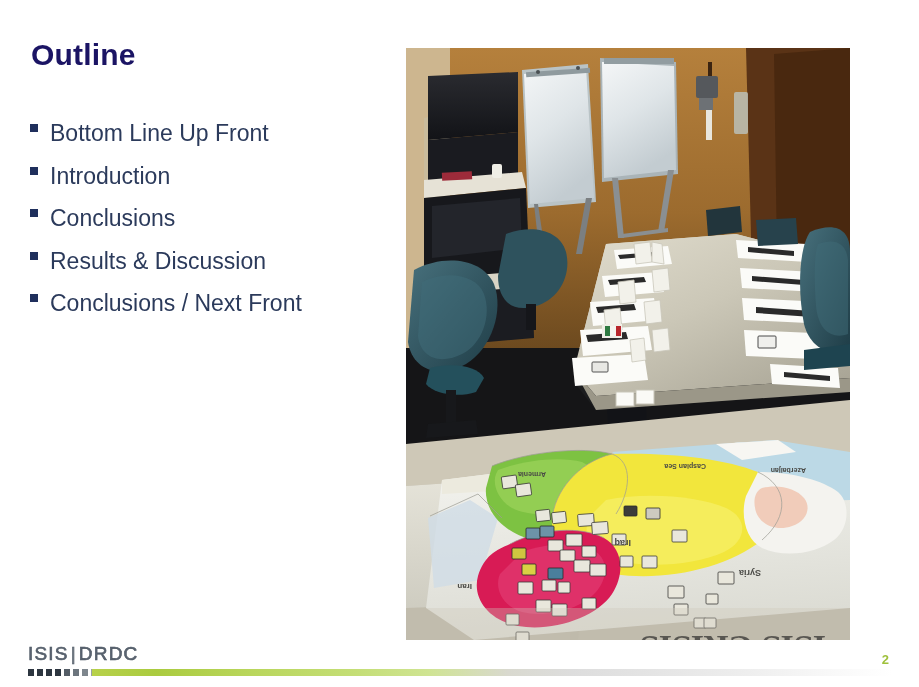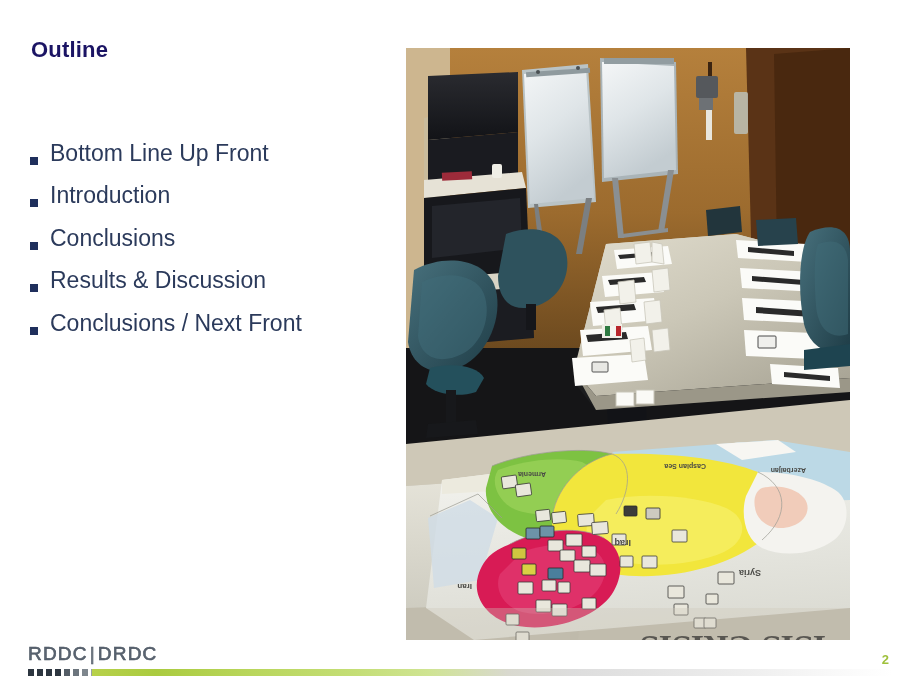--- a/index.html
+++ b/index.html
@@ -8,30 +8,30 @@
     background:#ffffff;
     font-family:"Liberation Sans", sans-serif;
     overflow:hidden;
     position:relative;
   }
   .slide{position:absolute;inset:0;background:#fff;}
 
   
   .title{
     position:absolute;left:31px;top:38px;
-    font-size:22px;font-weight:bold;
+    font-size:30px;font-weight:bold;
     color:#1b1464;
     letter-spacing:0.2px;
     line-height:1.1;
   }
 
   
   .bullets{position:absolute;left:30px;top:122px;width:360px;}
   .bullet-row{
-    display:flex;align-items:flex-end;
+    display:flex;align-items:flex-start;
     height:42.5px;
   }
   .bullet-marker{
     width:8px;height:8px;
     background:#1f2f5c;
     box-shadow:0 0 0 1px rgba(255,255,255,.6);
     flex:0 0 auto;margin-right:12px;margin-top:2px;
   }
   .bullet-text{
     font-size:23px;
@@ -372,21 +372,21 @@
       </g>
 
       <rect x="0" y="0" width="444" height="592" fill="none"></rect>
       <rect x="0" y="0" width="444" height="592" fill="url(#vig)" opacity="0"></rect>
       <rect x="0" y="560" width="444" height="32" fill="#cdc8b9" opacity="0.35"></rect>
     </svg>
   </div>
 
   <div class="footer">
     <div class="logo-text">
-      <span>RDDC</span><span class="sep">|</span><span>DRDC</span>
+      <span>ISIS</span><span class="sep">|</span><span>DRDC</span>
     </div>
     <div class="dots">
       <i></i>
         <i></i>
         <i></i>
         <i></i>
         <i></i>
         <i></i>
         <i></i>
         <i></i>

